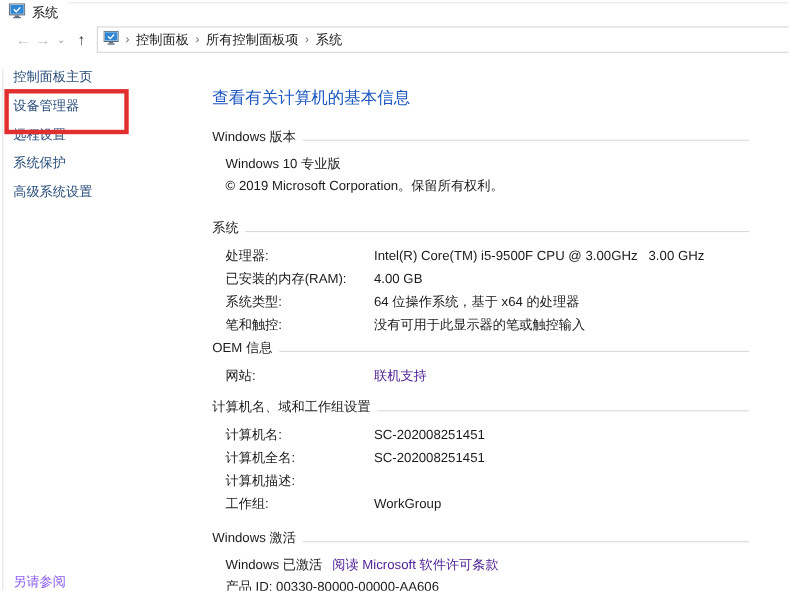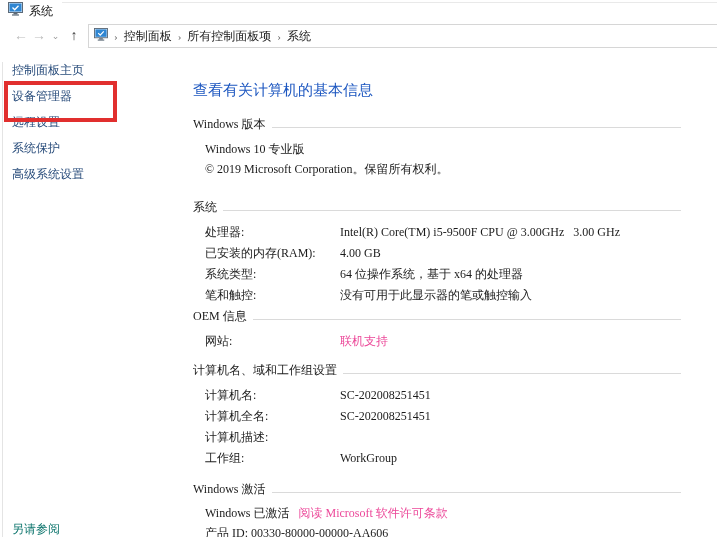--- a/index.html
+++ b/index.html
@@ -1,17 +1,17 @@
 <!DOCTYPE html>
 <html><head>
 <meta charset="utf-8">
 <style>
   html,body{margin:0;padding:0;}
   body{font-family:"Liberation Sans","DejaVu Sans",sans-serif;background:#fff;}
-  .window{position:relative;width:717px;height:537px;background:#fff;overflow:hidden;font-size:12px;color:#1b1b1b;font-family:Liberation Serif, serif;}
+  .window{position:relative;width:717px;height:537px;background:#fff;overflow:hidden;font-size:12px;color:#1b1b1b;}
 
   
   .tabbar{position:absolute;left:0;top:0;width:717px;height:22px;background:#fff;}
   .tab{position:absolute;left:0;top:0;height:22px;display:flex;align-items:center;padding-left:8px;gap:6px;background:#fff;}
   .tab-title{font-size:12px;color:#111;}
   .tab-hairline{position:absolute;left:62px;top:2px;right:0;height:1px;background:#e9e9e9;}
 
   
   .navbar{position:absolute;left:0;top:22px;width:717px;height:28px;display:flex;align-items:center;padding-left:12px;box-sizing:border-box;background:#fff;}
   .nav-btn{display:inline-block;text-align:center;font-size:14px;line-height:20px;}
@@ -22,38 +22,38 @@
   .crumb{color:#1a1a1a;cursor:default;}
   .crumb-sep{color:#6f6f6f;font-size:11px;}
 
   
   .left-edge{position:absolute;left:2px;top:62px;bottom:0;width:1px;background:#e4e4e4;}
 
   
   .sidebar{position:absolute;left:12px;top:62px;width:165px;}
   .side-item{color:#274b7a;margin-bottom:9px;line-height:17px;cursor:pointer;}
   .side-item.first{}
-  .see-also{position:absolute;left:12px;top:521px;color:#0f766e;}
+  .see-also{position:absolute;left:12px;top:521px;color:#8b5cf6;}
 
   
   .red-rect{position:absolute;left:4px;top:81px;width:105px;height:33px;border:4px solid #e12f2e;z-index:10;}
 
   
   .content{position:absolute;left:193px;top:79px;width:488px;}
   .page-title{color:#1d57c0;font-size:15px;line-height:22px;}
   .sec-head{display:flex;align-items:flex-end;line-height:16px;}
   .sec-head .txt{white-space:nowrap;padding-right:6px;color:#1b1b1b;}
   .sec-head .rule{flex:1;border-bottom:1px solid #dadada;margin-bottom:4px;}
   .mt15{margin-top:15px}.mt20{margin-top:20px}.mt2{margin-top:2px}.mt10{margin-top:10px}.mt12{margin-top:12px}
   .sec-body{margin-left:12px;margin-top:7px;}
   .winver-line{line-height:20px;}
   .row{display:flex;line-height:21px;align-items:flex-end;}
   .row .label{width:135px;flex-shrink:0;}
   .row .value{white-space:pre;}
-  a.link{color:#ec4899;text-decoration:none;cursor:pointer;}
+  a.link{color:#4c1d95;text-decoration:none;cursor:pointer;}
   .act-line{display:flex;gap:9px;line-height:18px;}
   .product-line{margin-top:2px;line-height:18px;}
 </style>
 </head>
 <body>
 
 <div class="window">
 
   <div class="tabbar">
     <div class="tab-hairline"></div>

